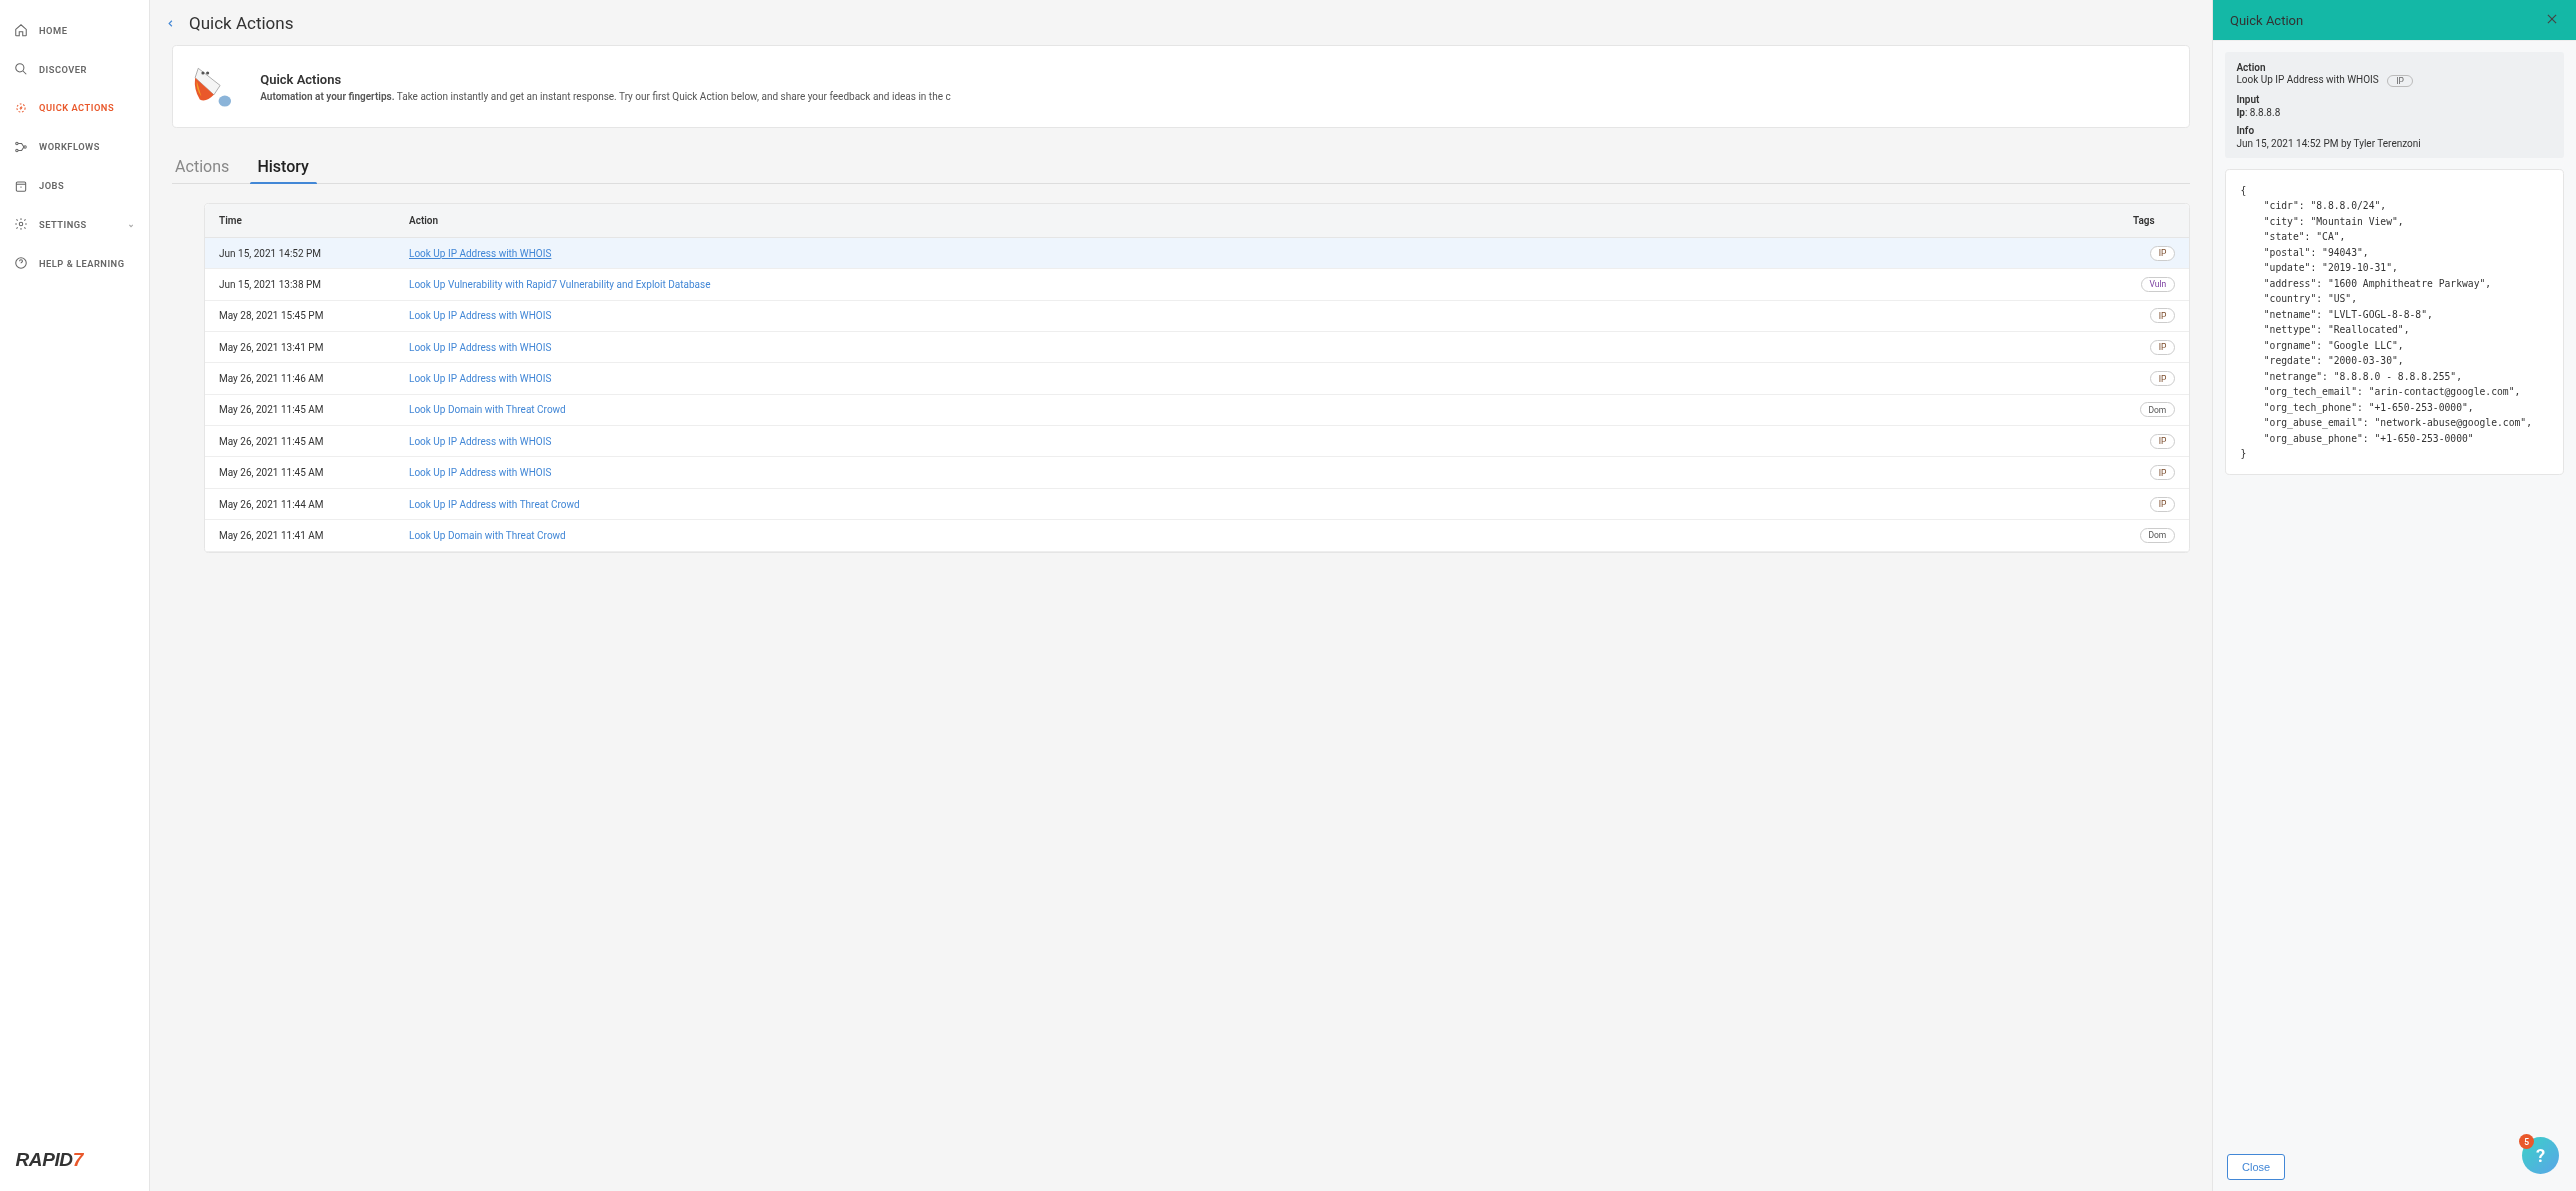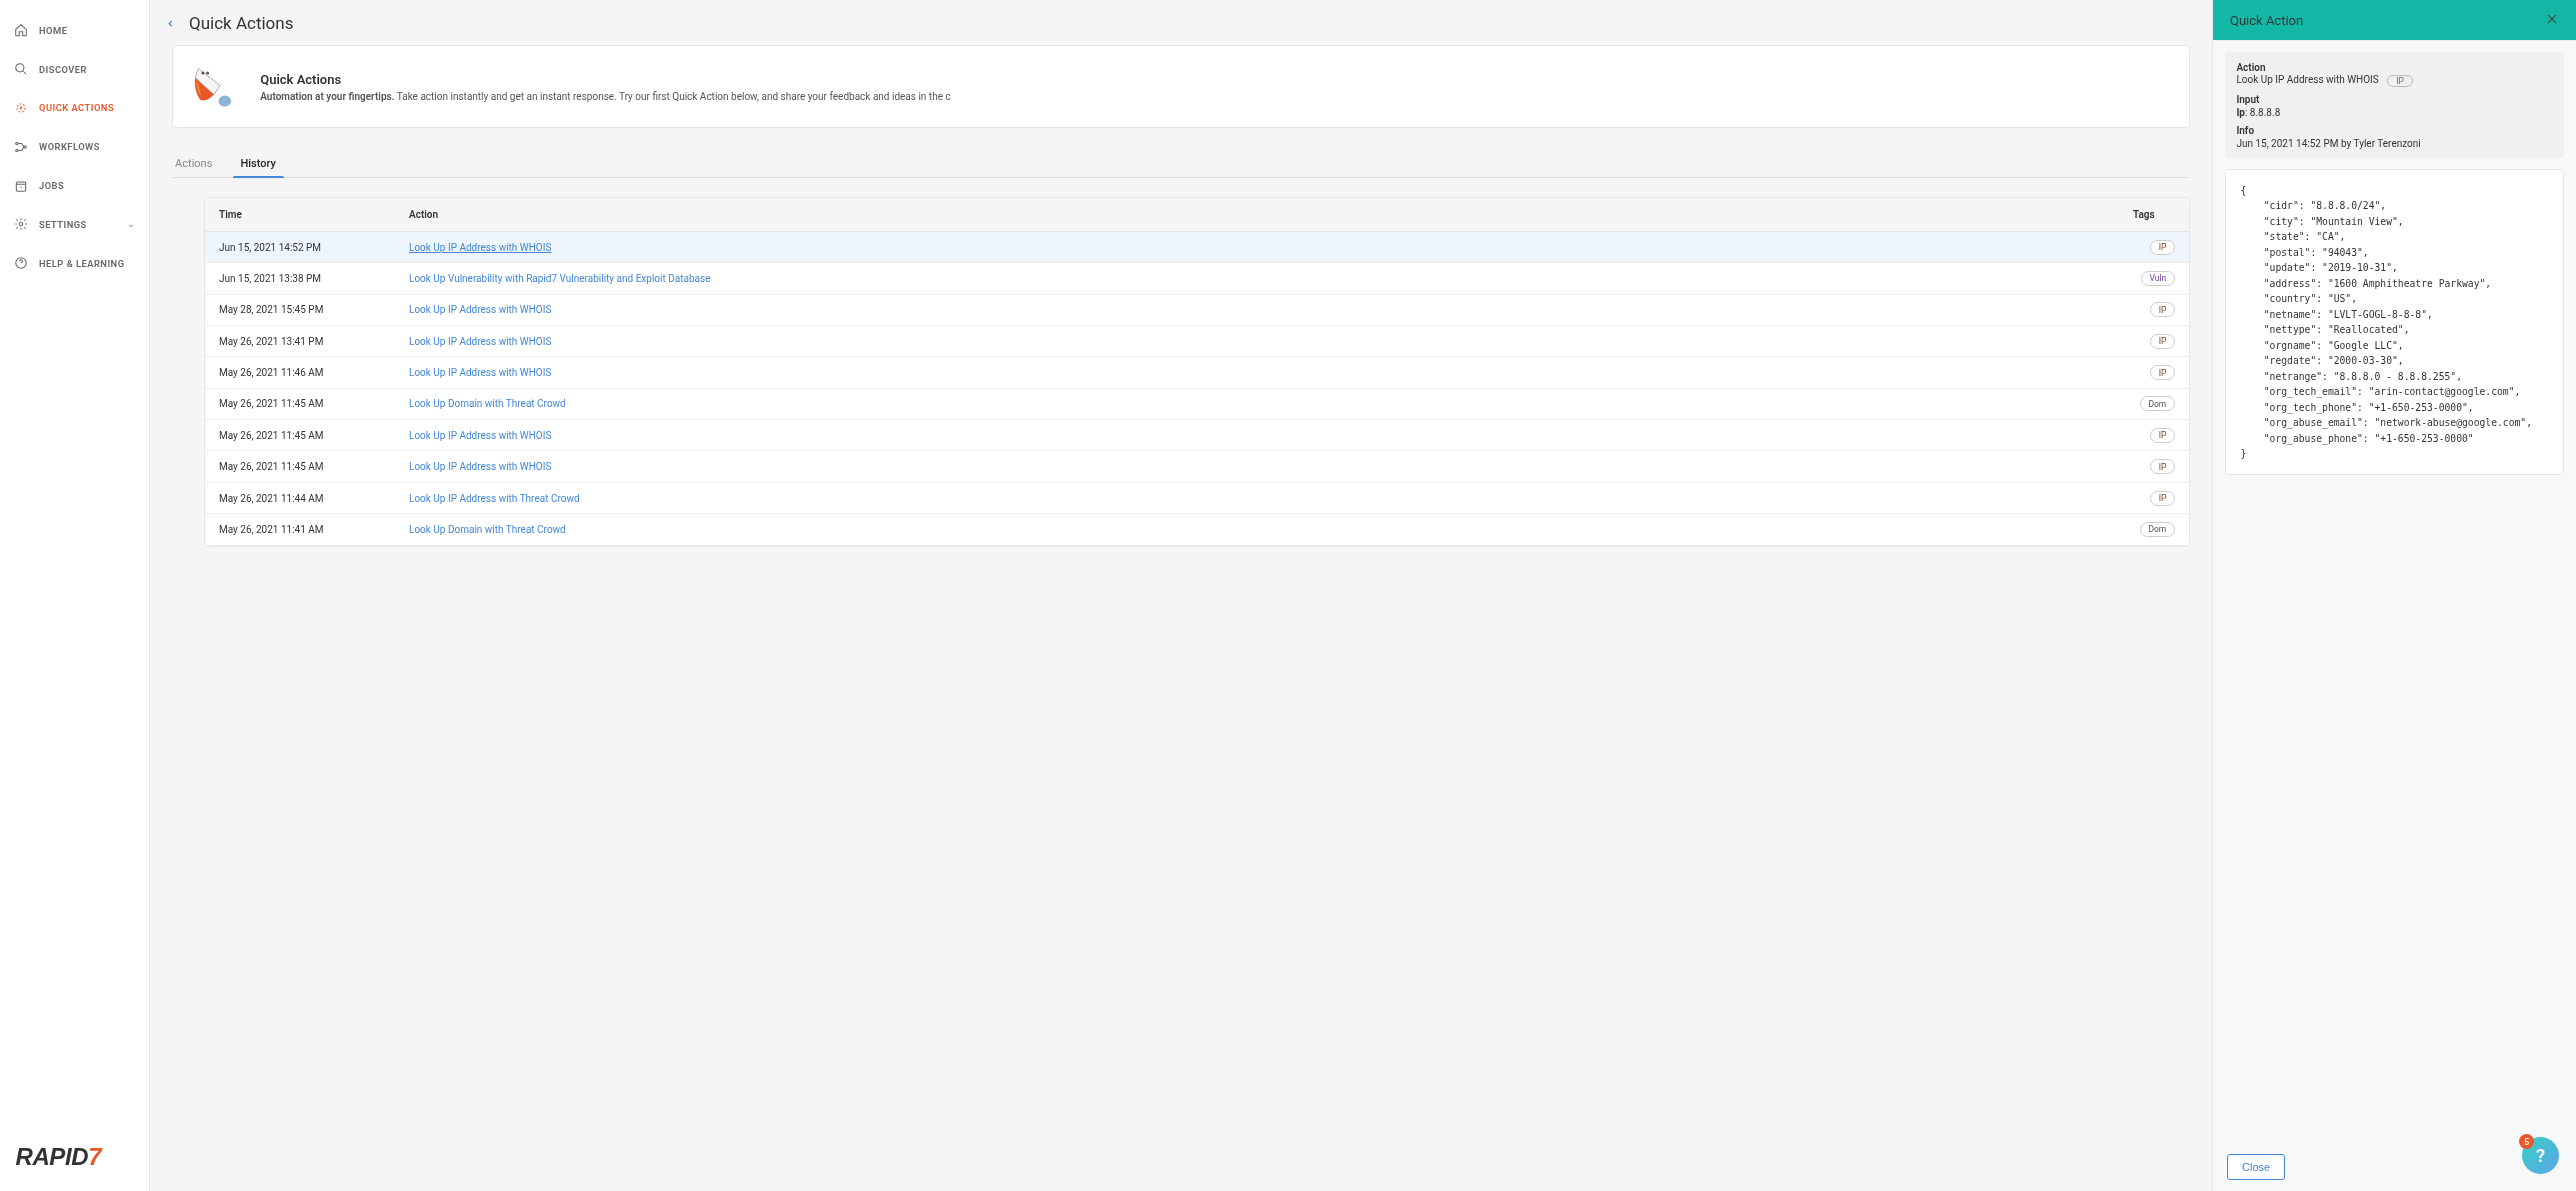--- a/index.html
+++ b/index.html
@@ -7,38 +7,38 @@
 .app { display: flex; height: 100vh; width: 100vw; background: #f5f5f5; }
 
 
 .sidebar { width: 150px; background: #fff; display: flex; flex-direction: column; border-right: 0.8px solid #e5e5e5; }
 .sidebar-nav { flex: 1; padding-top: 11px; }
 .sidebar-item { display: flex; align-items: center; padding: 12.4px 14px; font-size: 9.3px; font-weight: 600; letter-spacing: 0.5px; color: #666; cursor: pointer; gap: 11px; }
 .sidebar-item.active { color: #e9582b; }
 .sidebar-item .chev { margin-left: auto; color: #aaa; font-size: 8.5px; }
 .sidebar-icon { width: 14px; height: 14px; display: flex; align-items: center; justify-content: center; flex-shrink: 0; }
 .sidebar-icon svg { width: 14px; height: 14px; }
-.logo { padding: 12.4px 15.5px 20px; font-family: Arial, sans-serif; font-weight: 900; font-style: italic; font-size: 24px; letter-spacing: -0.4px; color: #333; }
+.logo { padding: 12.4px 15.5px 20px; font-family: Arial, sans-serif; font-weight: 900; font-style: italic; font-size: 19px; letter-spacing: -0.4px; color: #333; }
 .logo .seven { color: #e9582b; }
 
 
 .main { flex: 1; display: flex; flex-direction: column; min-width: 0; }
 .page-header { display: flex; align-items: center; gap: 7.7px; padding: 12.4px 22px 11px 9.3px; }
 .back-btn { width: 22px; height: 22px; display: flex; align-items: center; justify-content: center; color: #4287d6; cursor: pointer; font-size: 15.5px; }
 .page-title { font-size: 17px; font-weight: 400; color: #333; }
 
 .content { padding: 0 22px; flex: 1; overflow: auto; min-width: 0; }
 .banner { background: #fff; border: 0.8px solid #e5e5e5; border-radius: 4.6px; padding: 15.5px 18.6px; display: flex; gap: 18.6px; align-items: center; margin-bottom: 22px; }
 .banner-art { width: 50px; height: 50px; flex-shrink: 0; position: relative; }
 .banner-text h3 { font-size: 13px; font-weight: 600; margin-bottom: 4.6px; }
 .banner-text p { font-size: 10px; color: #555; }
 .banner-text p b { font-weight: 600; }
 
 .tabs { display: flex; gap: 22px; border-bottom: 0.8px solid #ddd; margin-bottom: 0; }
-.tab { padding: 6.2px 3.1px 7.7px; font-size: 11px; color: #888; cursor: pointer; position: relative; }
+.tab { padding: 6.2px 3.1px 7.7px; font-size: 16px; color: #888; cursor: pointer; position: relative; }
 .tab.active { color: #222; font-weight: 500; }
 .tab.active::after { content: ""; position: absolute; left: -4.6px; right: -4.6px; bottom: -0.8px; height: 2.3px; background: #4287d6; border-radius: 1.5px 1.5px 0 0; }
 
 .table-wrap { margin-top: 18.6px; border: 0.8px solid #e5e5e5; border-radius: 4.6px; background: #fff; margin-left: 32px; }
 table.hist { width: 100%; border-collapse: collapse; table-layout: fixed; }
 .hist th { text-align: left; padding: 11px 14px; background: #f4f5f6; font-weight: 600; font-size: 10px; color: #333; border-bottom: 0.8px solid #e5e5e5; }
 .hist th:first-child { border-top-left-radius: 4.6px; }
 .hist th:last-child { border-top-right-radius: 4.6px; text-align: right; }
 .hist td { padding: 7.7px 14px; font-size: 10px; border-bottom: 0.8px solid #eee; white-space: nowrap; overflow: hidden; text-overflow: ellipsis; }
 .hist tr.selected td { background: #eef5fd; }

